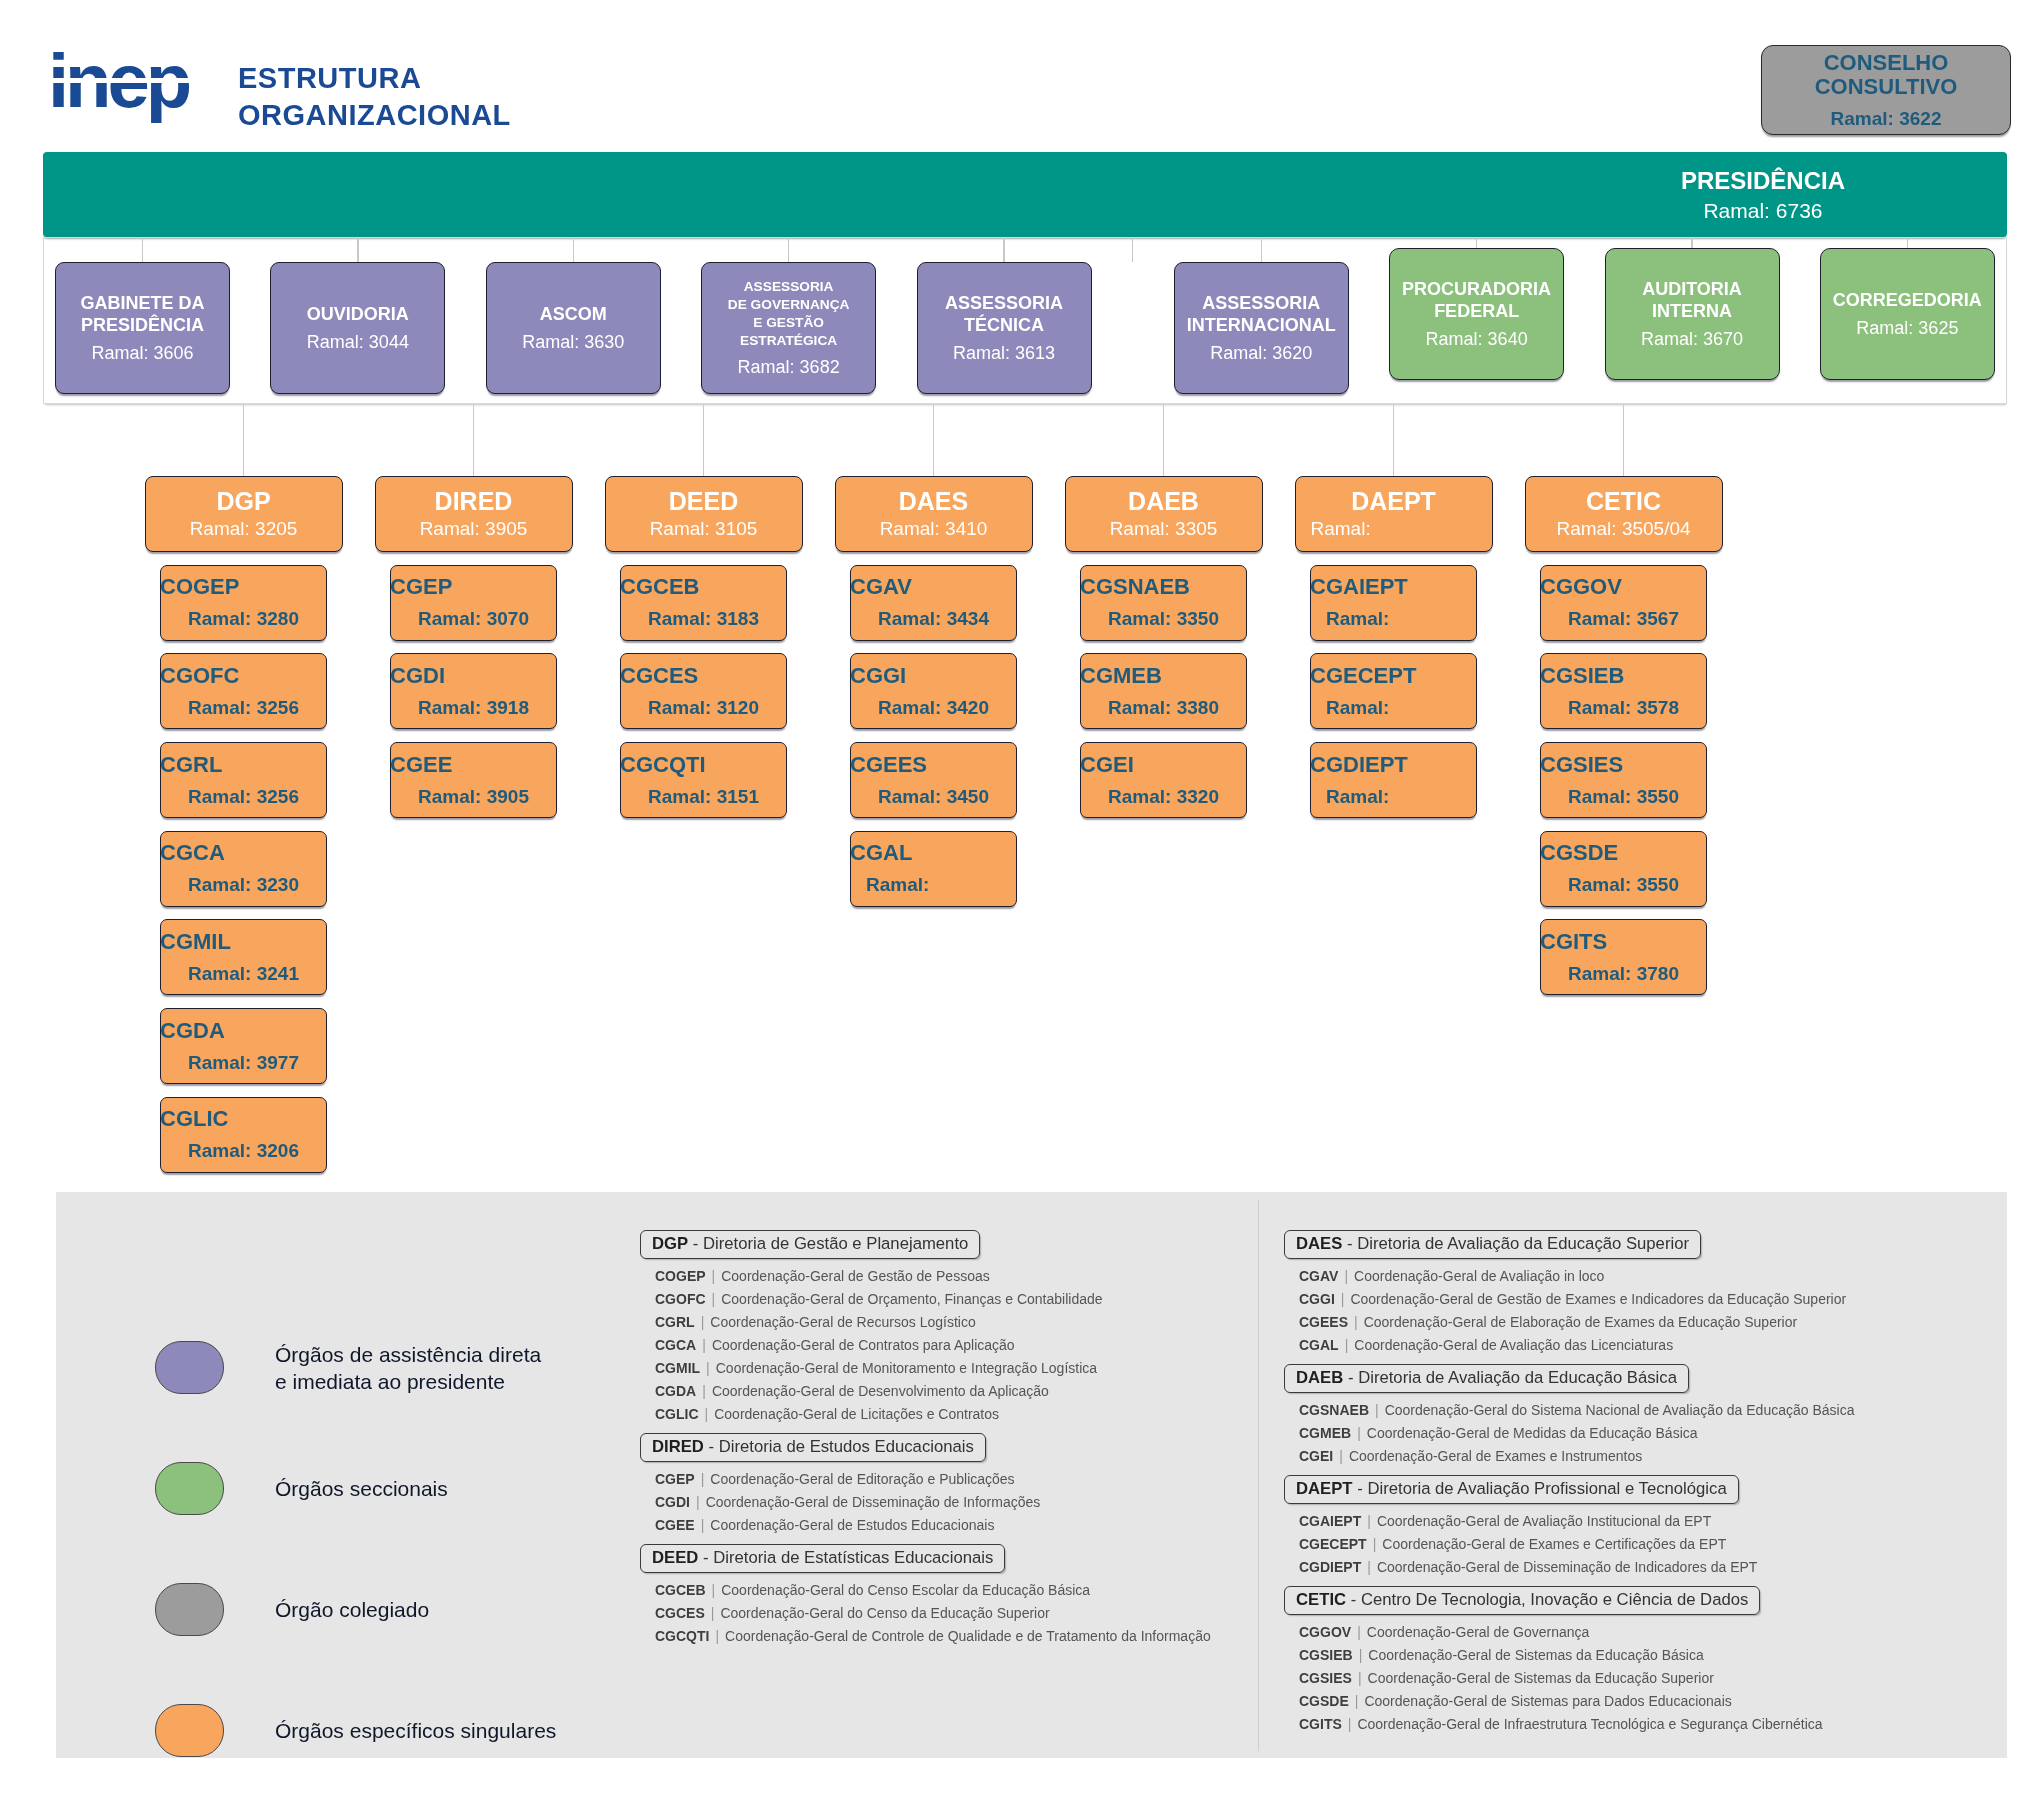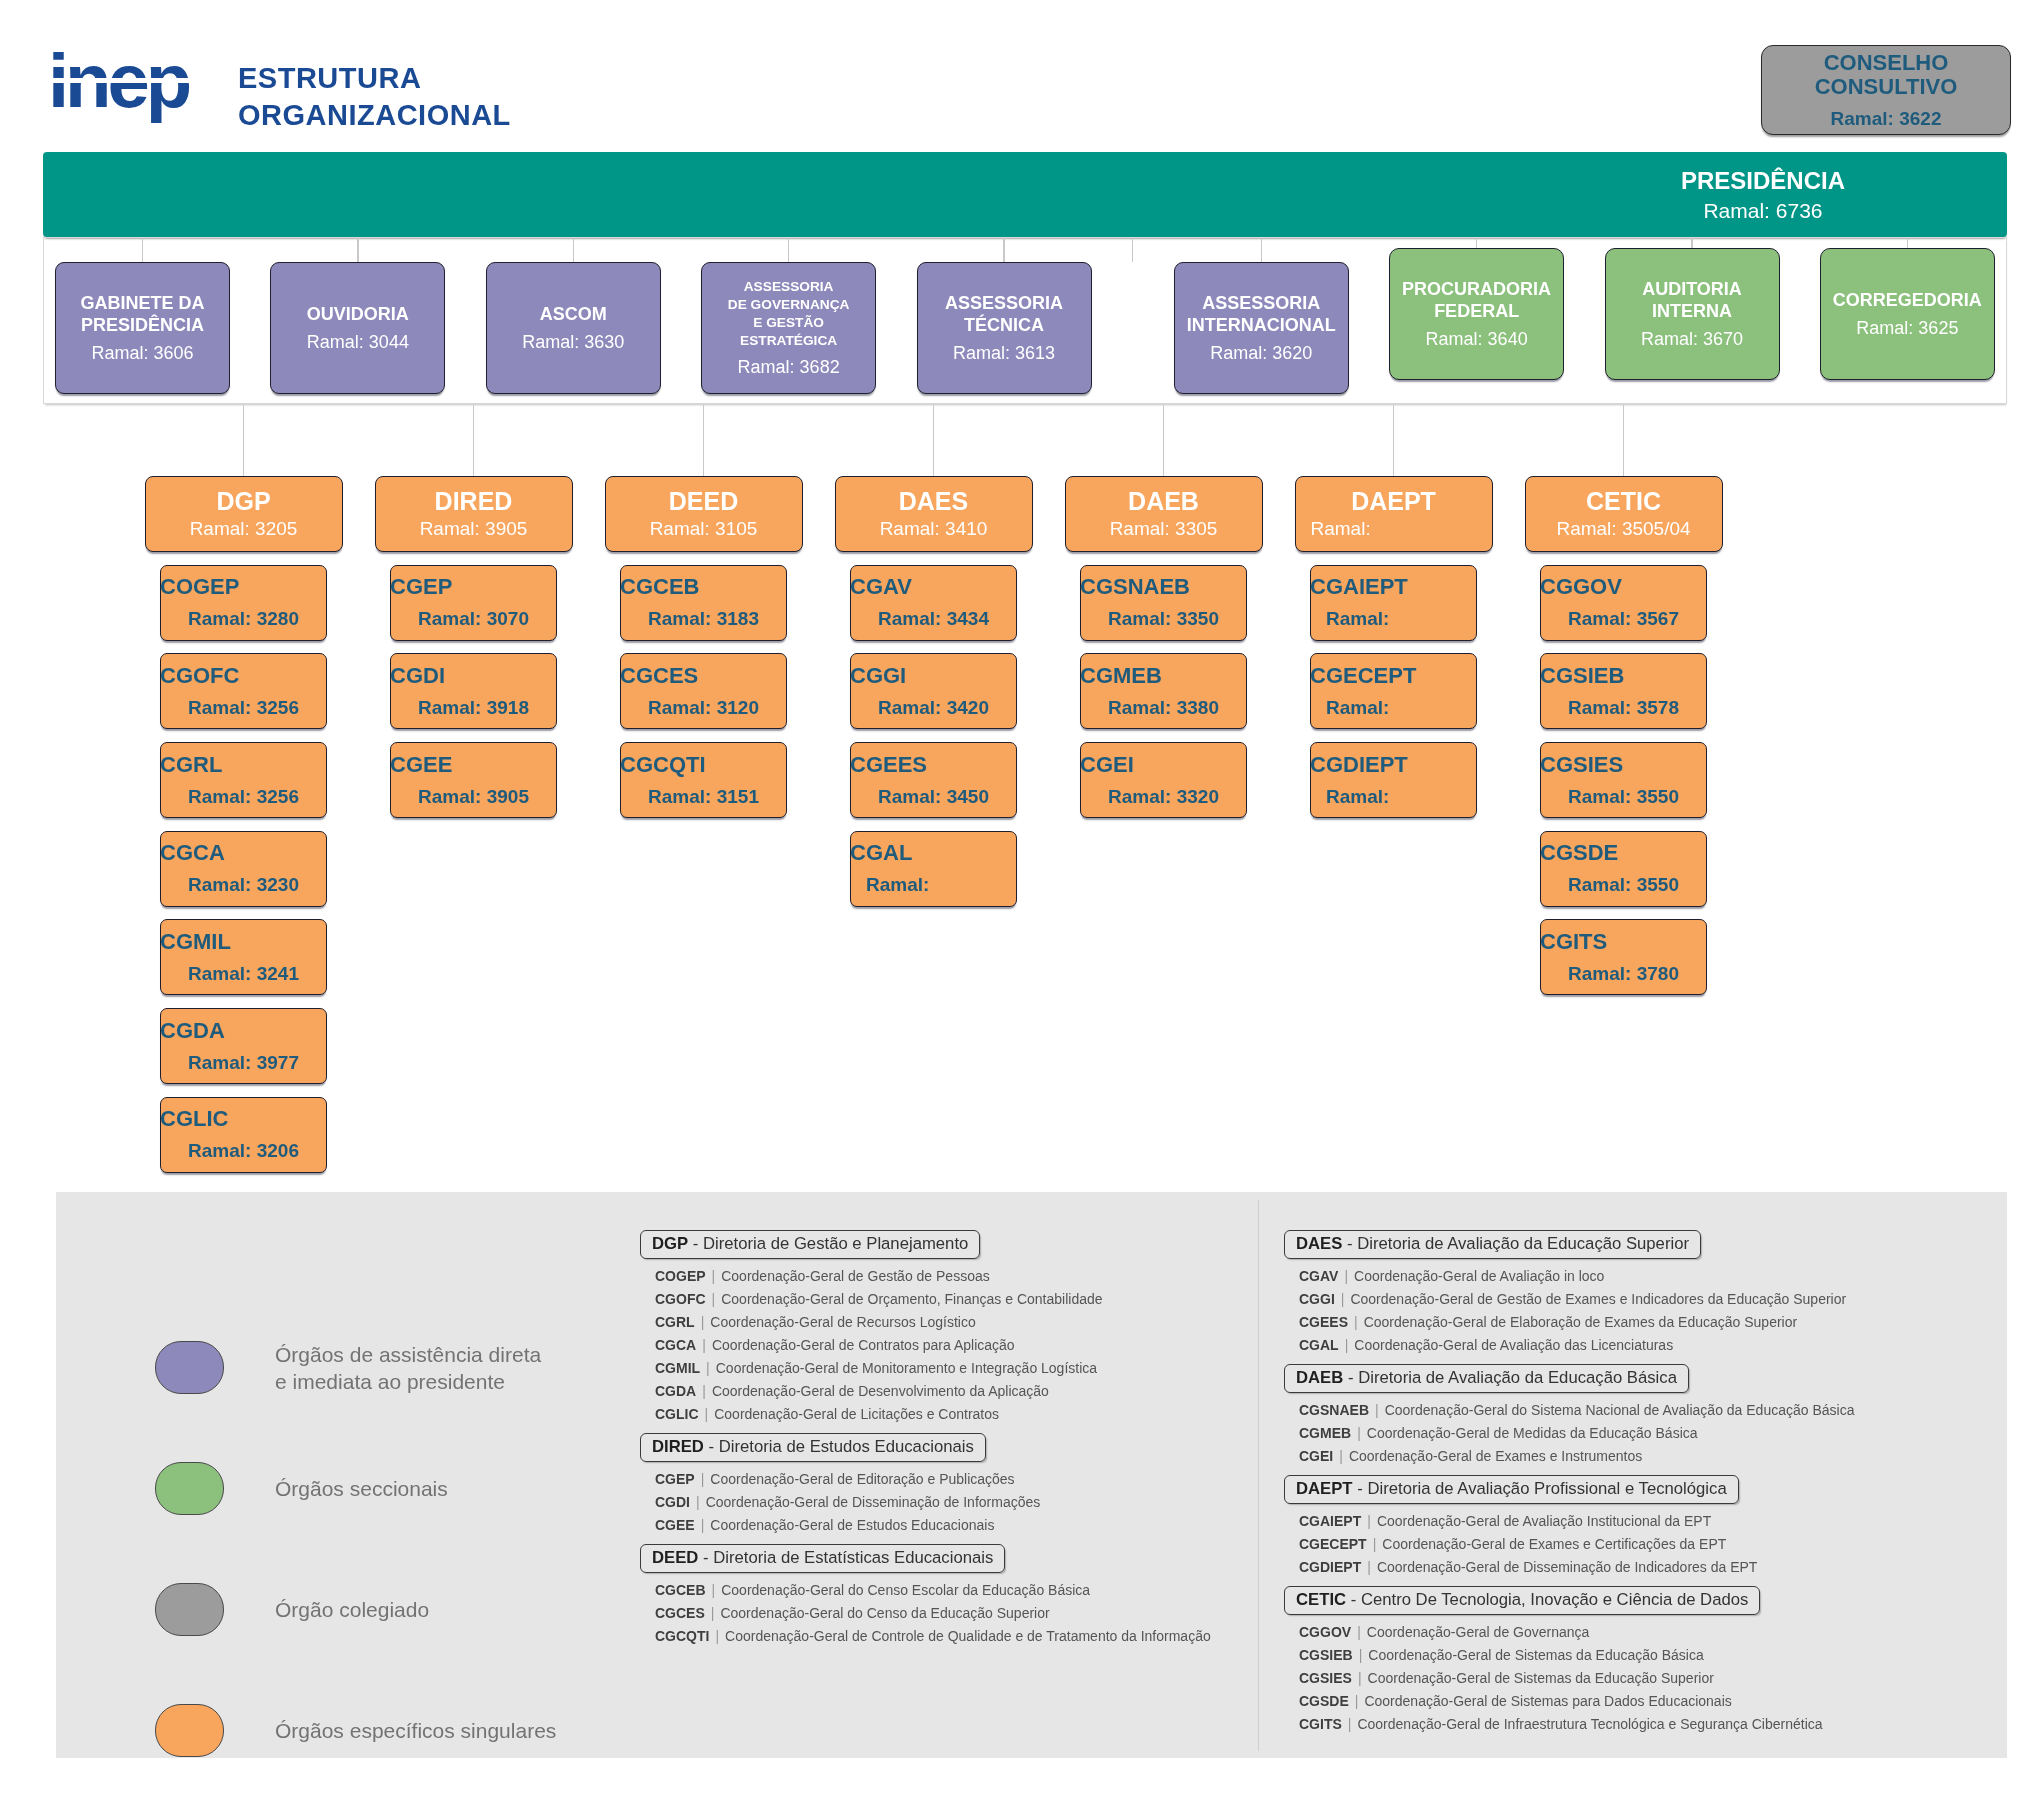--- a/index.html
+++ b/index.html
@@ -57,21 +57,21 @@
   .cname{color:#1e5b7d;font-weight:bold;font-size:22px;line-height:24px;}
   .cramal{color:#1e5b7d;font-size:19px;font-weight:600;margin-top:9px;}
   .ramal-left{align-self:stretch;text-align:left;padding-left:15px;}
 
   
   .panel{position:absolute;left:56px;top:1192px;width:1951px;height:566px;background:#e7e6e6;}
   .divider{position:absolute;left:1202px;top:7.6px;width:1px;height:551px;background:#cfcfcf;}
   #legend{position:absolute;left:99px;top:149px;}
   .lrow{display:flex;align-items:center;margin-bottom:68px;height:53px;}
   .swatch{width:69px;height:53px;border-radius:26px;border:1px solid #4a4a4a;flex:none;box-sizing:border-box;}
-  .llabel{margin-left:51px;font-size:21px;line-height:27px;color:#737373;white-space:pre-line;}
+  .llabel{margin-left:51px;font-size:21px;line-height:27px;color:#0f172a;white-space:pre-line;}
 
   .dircol{position:absolute;top:38px;left:584px;width:617px;}
   .dircol-r{left:1228px;width:710px;}
   .section{margin-bottom:7px;}
   .sec-header{display:inline-block;border:1.5px solid #3a3a3a;border-radius:6px;
       padding:3px 11px 4px;font-size:16.7px;color:#2e2e2e;margin-bottom:6px;
       box-shadow:1.5px 2px 1.5px -1px rgba(0,0,0,.25);background:transparent;}
   .sec-code{font-weight:bold;color:#1f1f1f;}
   .sec-rest{font-weight:normal;color:#333;}
   .ditem{font-size:14px;line-height:23px;color:#555;white-space:nowrap;margin-left:15px;}

